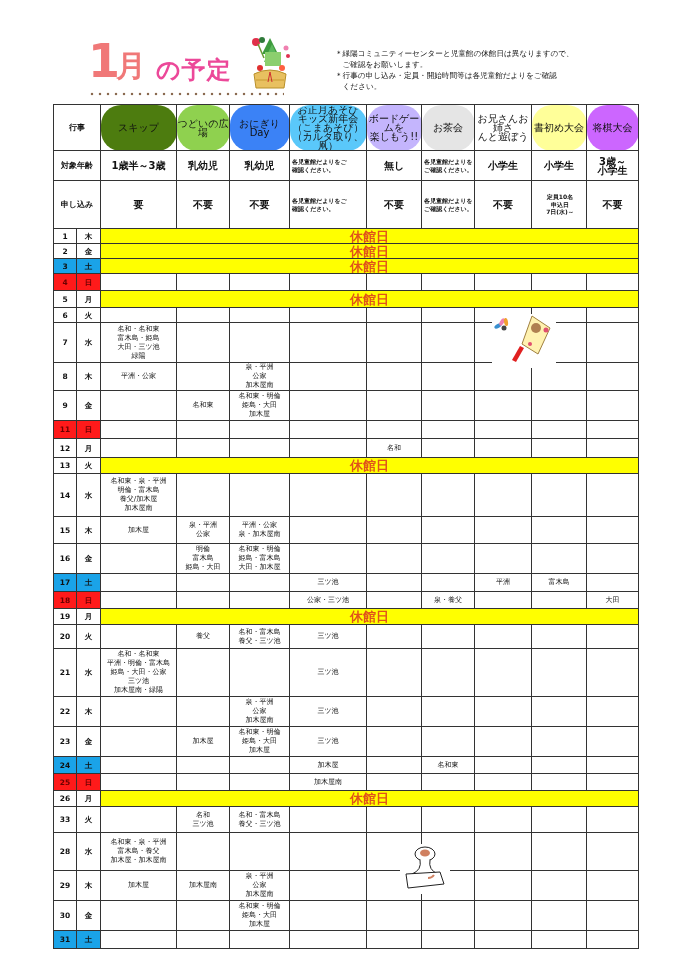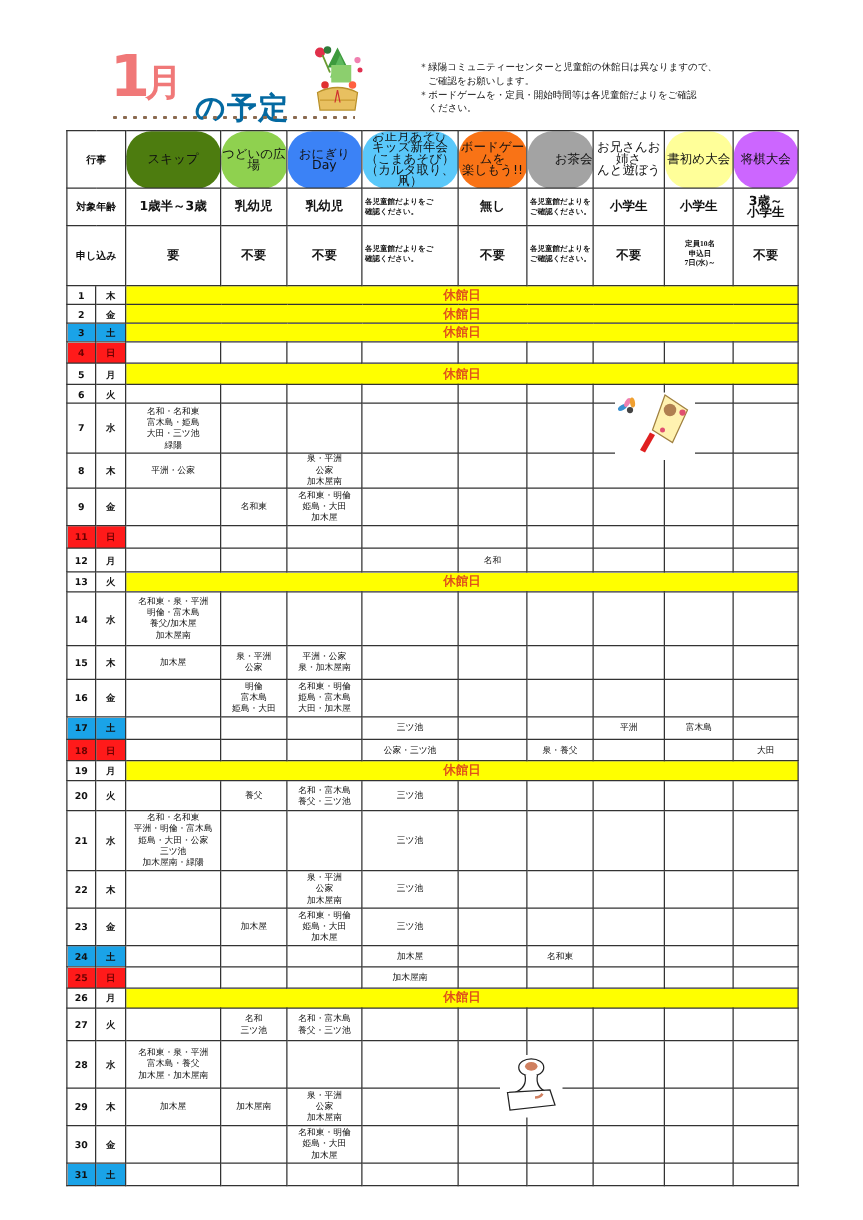--- a/index.html
+++ b/index.html
@@ -1,35 +1,35 @@
 <!DOCTYPE html>
 <html><head>
 <meta charset="utf-8">
 <style>
   html, body { margin:0; padding:0; background:#fff; }
   body { width:690px; height:976px; position:relative; overflow:hidden; font-family:"DejaVu Sans", sans-serif; color:#111; }
   .title-wrap { position:absolute; left:88px; top:36px; width:200px; height:60px; }
   .title-big { position:absolute; left:0; top:0; font-size:46px; font-weight:bold; color:#f07878; line-height:50px; }
   .title-month { position:absolute; left:28px; top:10px; font-size:30px; font-weight:bold; color:#f07878; }
-  .title-rest { position:absolute; left:68px; top:18px; font-size:24px; font-weight:bold; color:#0369a1; letter-spacing:1px;margin-top:16px; }
+  .title-rest { position:absolute; left:68px; top:18px; font-size:24px; font-weight:bold; color:#ec4899; letter-spacing:1px; }
   .title-dots { position:absolute; left:0; top:56px; width:196px; height:4px;
     background-image: radial-gradient(circle, #8a6a50 1.4px, transparent 1.6px); background-size:8px 4px; }
   .kadomatsu { position:absolute; left:248px; top:34px; width:44px; height:56px; }
   .notes { position:absolute; left:335px; top:48px; font-size:7.6px; font-weight:normal; line-height:11px; color:#111; }
   .notes div { white-space:nowrap; }
   table.sched { position:absolute; left:53px; top:104px; border-collapse:collapse; table-layout:fixed; width:585px; }
   table.sched td { border:1px solid #333; padding:0; text-align:center; vertical-align:middle; font-size:7px; line-height:9px; overflow:hidden; }
   table.sched td.hdr-label { font-size:8px; font-weight:bold; }
   table.sched td.ev { font-size:10px; font-weight:normal; line-height:9px;border-radius:20px; }
   table.sched td.big { font-size:10px; font-weight:bold; }
   table.sched td.small { font-size:6px; font-weight:bold; line-height:7.5px; text-align:left; padding-left:2px; }
   table.sched td.date, table.sched td.dow { font-size:7.5px; font-weight:bold; }
   table.sched td.sat { background:#1aa3e8; }
   table.sched td.sun { background:#ff1a1a; color:#6b0000; }
-  table.sched td.closed { background:#ffff00; color:#e0531a; font-size:10px; font-weight:bold; }
+  table.sched td.closed { background:#ffff00; color:#e0531a; font-size:13px; font-weight:bold; }
   td.pre { white-space:pre-line; }
   .deco { position:absolute; }
 </style>
 </head>
 <body>
 
 <div class="title-wrap">
   <span class="title-big">1</span>
   <span class="title-month">月</span>
   <span class="title-rest">の予定</span>
@@ -48,21 +48,21 @@
   <circle cx="12" cy="34" r="3" fill="#e03030"></circle>
   <circle cx="34" cy="34" r="3" fill="#ff6040"></circle>
   <path d="M6 40 Q22 32 38 40 L36 54 L8 54 Z" fill="#e8c060" stroke="#b8902a"></path>
   <path d="M8 46 L36 46" stroke="#c89a30"></path>
   <path d="M22 38 L20 48 M22 38 L24 48" stroke="#d03030"></path>
 </svg>
 
 <div class="notes">
   <div>＊緑陽コミュニティーセンターと児童館の休館日は異なりますので、</div>
   <div>　ご確認をお願いします。</div>
-  <div>＊ボードゲームを・定員・開始時間等は各児童館だよりをご確認</div>
+  <div>＊行事の申し込み・定員・開始時間等は各児童館だよりをご確認</div>
   <div>　ください。</div>
 </div>
 
 <table class="sched">
   <colgroup>
     <col style="width:23px">
       <col style="width:24px">
     <col style="width:76px">
       <col style="width:53px">
       <col style="width:60px">
@@ -76,44 +76,44 @@
   <tbody id="tbody">
       <tr style="height: 40px;">
         <td class="hdr-label" colspan="2">行事</td>
         <td class="ev pre" style="background: #4d7c0f;">スキップ</td>
         <td class="ev pre" style="background: rgb(143, 209, 79);">つどいの広場</td>
         <td class="ev pre" style="background: #3b82f6;">おにぎりDay</td>
         <td class="ev pre" style="background: rgb(90, 200, 250);">お正月あそび
 キッズ新年会
 （こまあそび）
 （カルタ取り、凧）</td>
-        <td class="ev pre" style="background: #f97316; margin-top: 12px;">ボードゲームを
+        <td class="ev pre" style="background: #c4b5fd; margin-top: 12px;">ボードゲームを
 楽しもう!!</td>
-        <td class="ev pre" style="background: #a3a3a3; text-align: right;">お茶会</td>
+        <td class="ev pre" style="background: #e5e5e5;">お茶会</td>
         <td class="ev pre" style="background: rgb(255, 255, 255);">お兄さんお姉さ
 んと遊ぼう</td>
         <td class="ev pre" style="background: rgb(255, 255, 153); margin-top: 44px;">書初め大会</td>
         <td class="ev pre" style="background: rgb(204, 102, 255); margin-left: 11px;">将棋大会</td>
       </tr>
       <tr style="height: 30px;">
         <td class="hdr-label" colspan="2">対象年齢</td>
         <td class="big pre">1歳半～3歳</td>
         <td class="big pre">乳幼児</td>
         <td class="big pre">乳幼児</td>
         <td class="small pre">各児童館だよりをご
 確認ください。</td>
         <td class="big pre">無し</td>
         <td class="small pre">各児童館だよりを
 ご確認ください。</td>
         <td class="big pre">小学生</td>
         <td class="big pre">小学生</td>
         <td class="big pre">3歳～
 小学生</td>
       </tr>
-      <tr style="height: 48px; font-family: Liberation Serif, serif;">
+      <tr style="height: 48px;">
         <td class="hdr-label" colspan="2">申し込み</td>
         <td class="big pre">要</td>
         <td class="big pre">不要</td>
         <td class="big pre">不要</td>
         <td class="small pre">各児童館だよりをご
 確認ください。</td>
         <td class="big pre">不要</td>
         <td class="small pre">各児童館だよりを
 ご確認ください。</td>
         <td class="big pre">不要</td>
@@ -410,21 +410,21 @@
         <td class="pre"></td>
         <td class="pre"></td>
         <td class="pre"></td>
       </tr>
       <tr style="height: 16px;">
         <td class="date">26</td>
         <td class="dow">月</td>
         <td class="closed" colspan="9">休館日</td>
       </tr>
       <tr style="height: 26px;">
-        <td class="date">27</td>
+        <td class="date">33</td>
         <td class="dow">火</td>
         <td class="pre"></td>
         <td class="pre">名和
 三ツ池</td>
         <td class="pre">名和・富木島
 養父・三ツ池</td>
         <td class="pre"></td>
         <td class="pre"></td>
         <td class="pre"></td>
         <td class="pre"></td>

